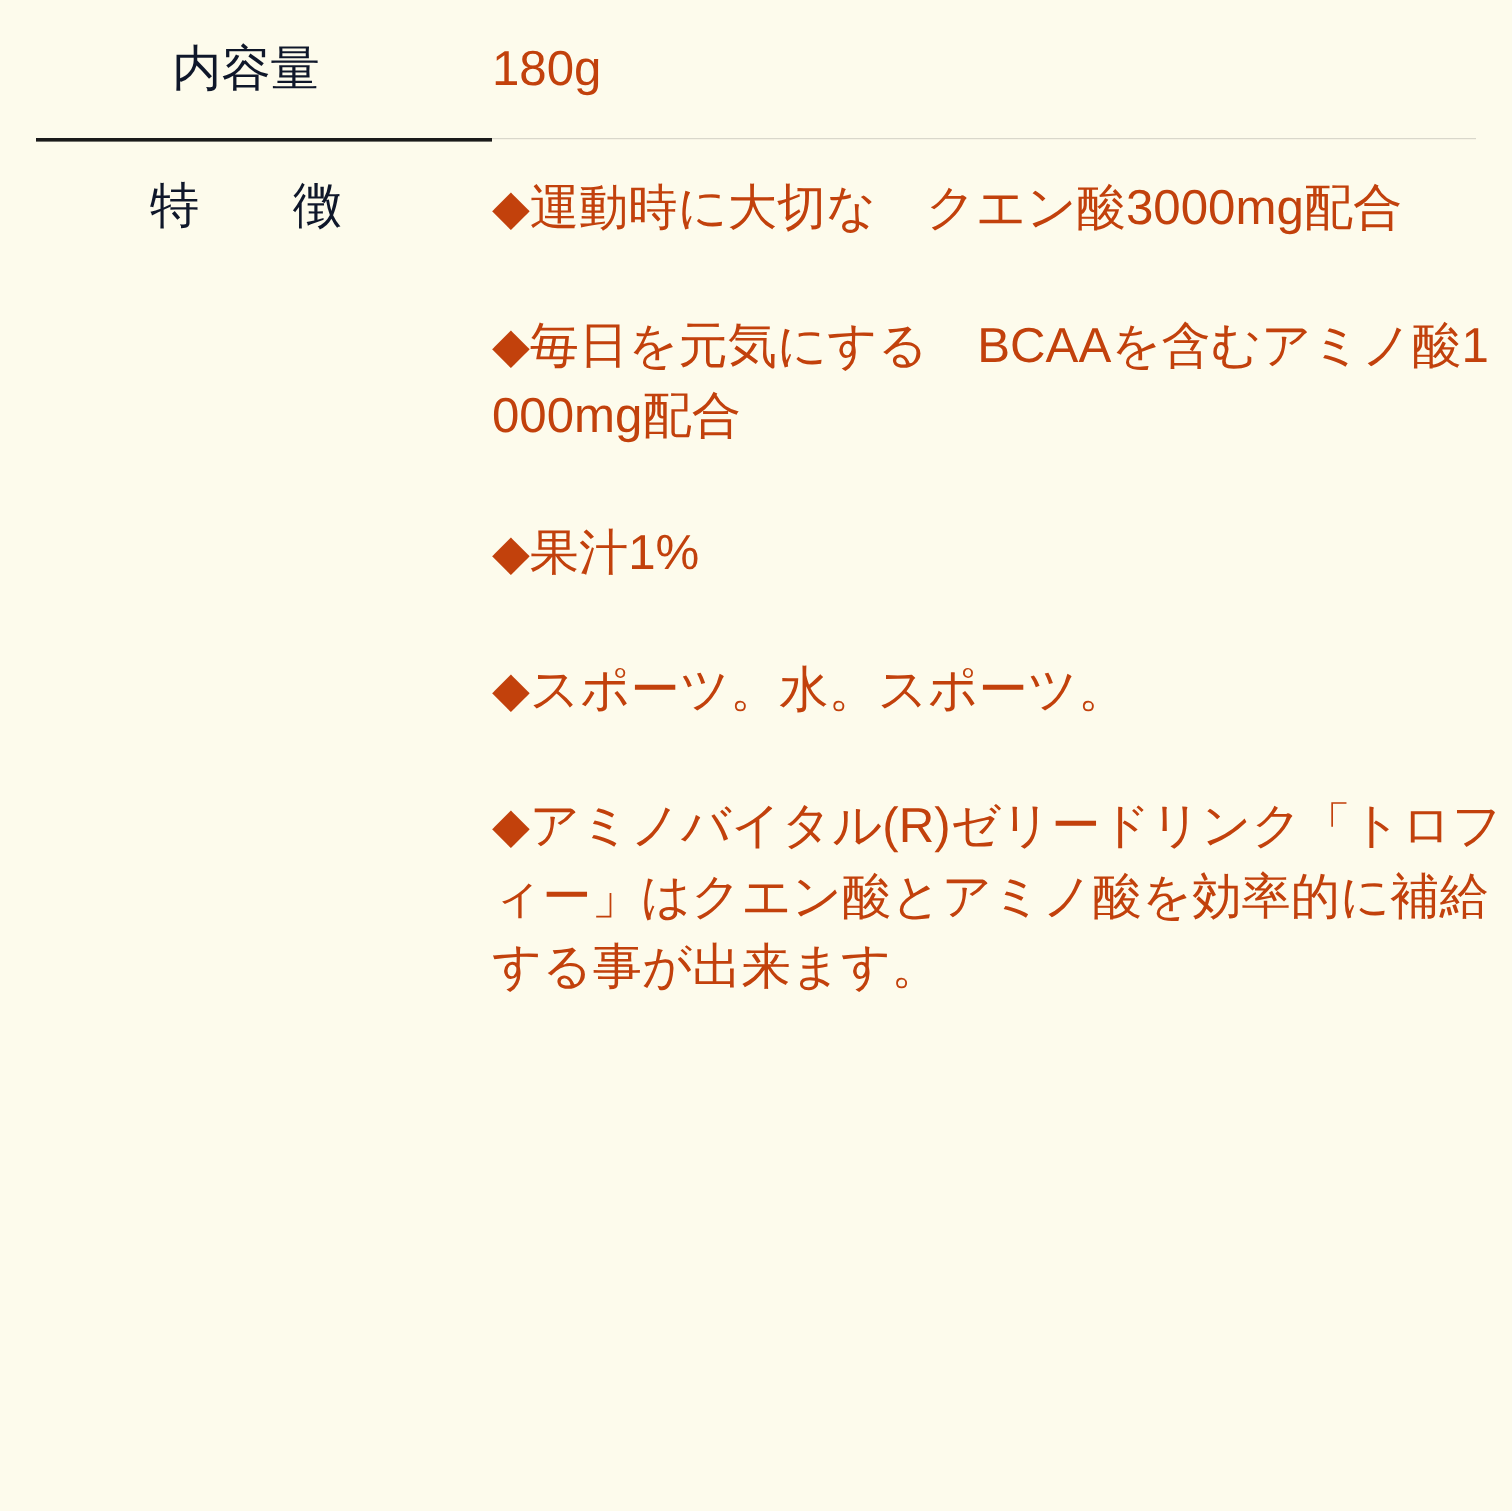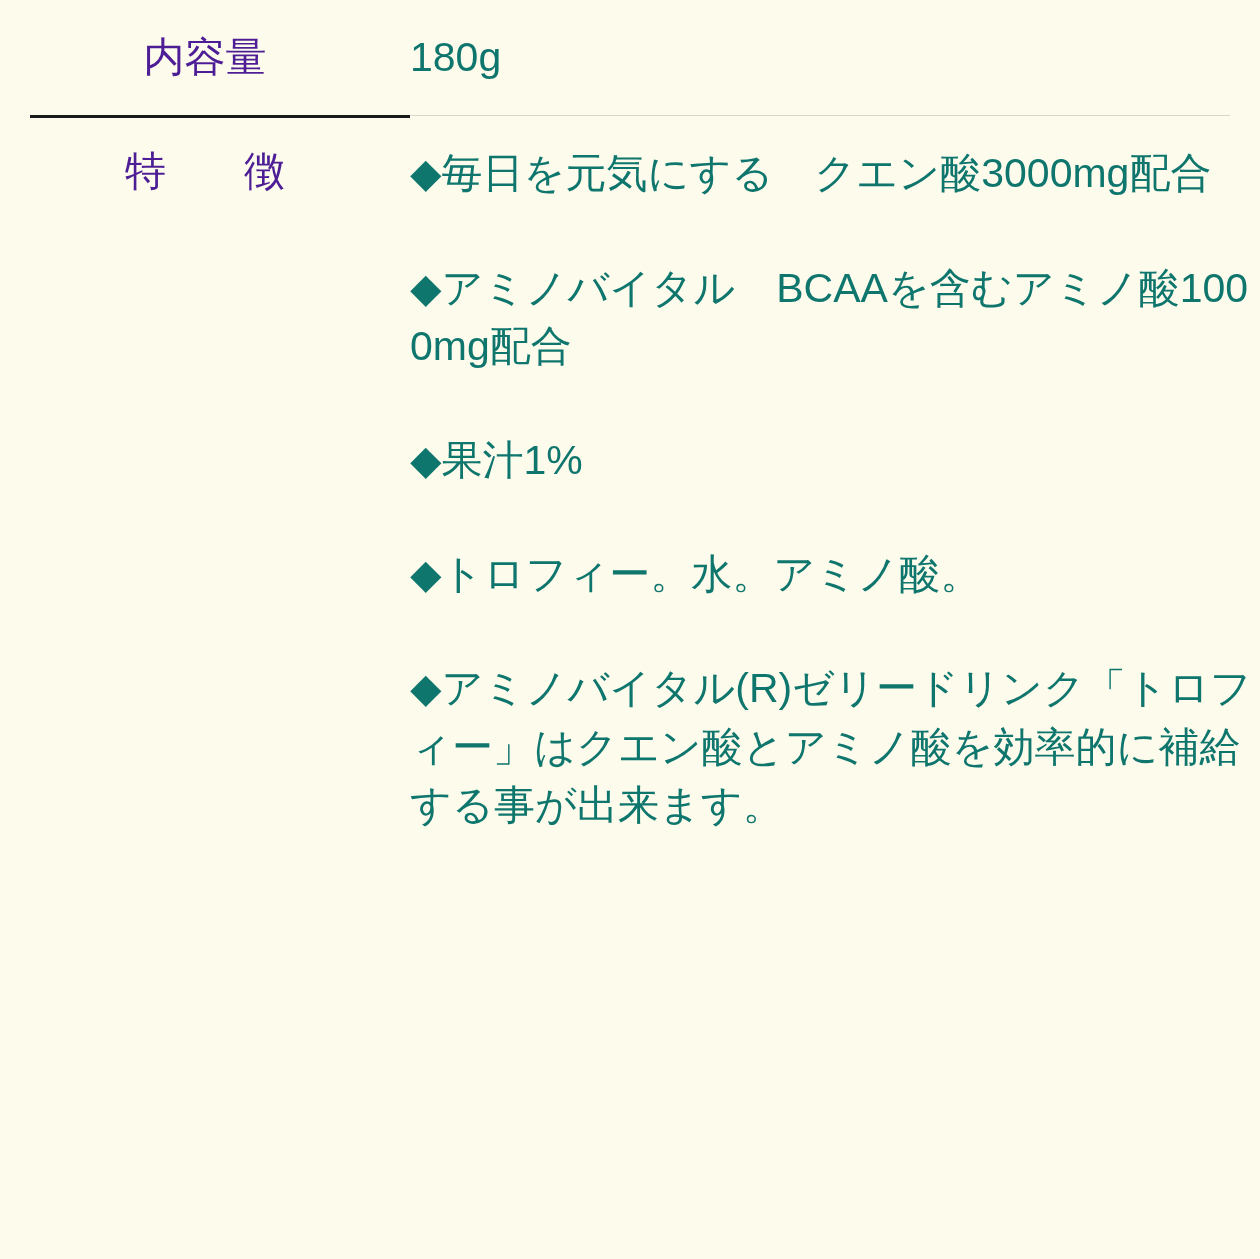--- a/index.html
+++ b/index.html
@@ -40,33 +40,33 @@
   .row-features td {
     padding-top: 26px;
     padding-bottom: 0;
   }
 
   .label-cell {
     font-weight: normal;
     font-size: 41px;
     line-height: 1.35;
     text-align: center;
-    color: #4c1d95;
+    color: #0f172a;
     padding-right: 32px;
   }
 
   .label-cell .spaced {
     letter-spacing: 0.45em;
     padding-left: 0.45em;
   }
 
   .value-cell {
     font-size: 41px;
     line-height: 1.35;
-    color: #0f766e;
+    color: #c2410c;
     padding-left: 60px;
     padding-right: 20px;
   }
 
   
   .divider-row td {
     padding: 0;
     height: 3px;
   }
   .divider-dark {
@@ -108,21 +108,21 @@
       <td>
           <div class="divider-dark"></div>
         </td>
       <td>
           <div class="divider-light"></div>
         </td>
     </tr>
     <tr class="spec-row row-features">
       <th class="label-cell"><span class="spaced">特　徴</span></th>
       <td class="value-cell">
-        <p class="feature-item">◆毎日を元気にする　クエン酸3000mg配合</p>
-        <p class="feature-item">◆アミノバイタル　BCAAを含むアミノ酸1000mg配合</p>
+        <p class="feature-item">◆運動時に大切な　クエン酸3000mg配合</p>
+        <p class="feature-item">◆毎日を元気にする　BCAAを含むアミノ酸1000mg配合</p>
         <p class="feature-item">◆果汁1%</p>
-        <p class="feature-item">◆トロフィー。水。アミノ酸。</p>
+        <p class="feature-item">◆スポーツ。水。スポーツ。</p>
         <p class="feature-item">◆アミノバイタル(R)ゼリードリンク「トロフィー」はクエン酸とアミノ酸を効率的に補給する事が出来ます。</p>
       </td>
     </tr>
   </tbody>
 </table>
 
 </body></html>

